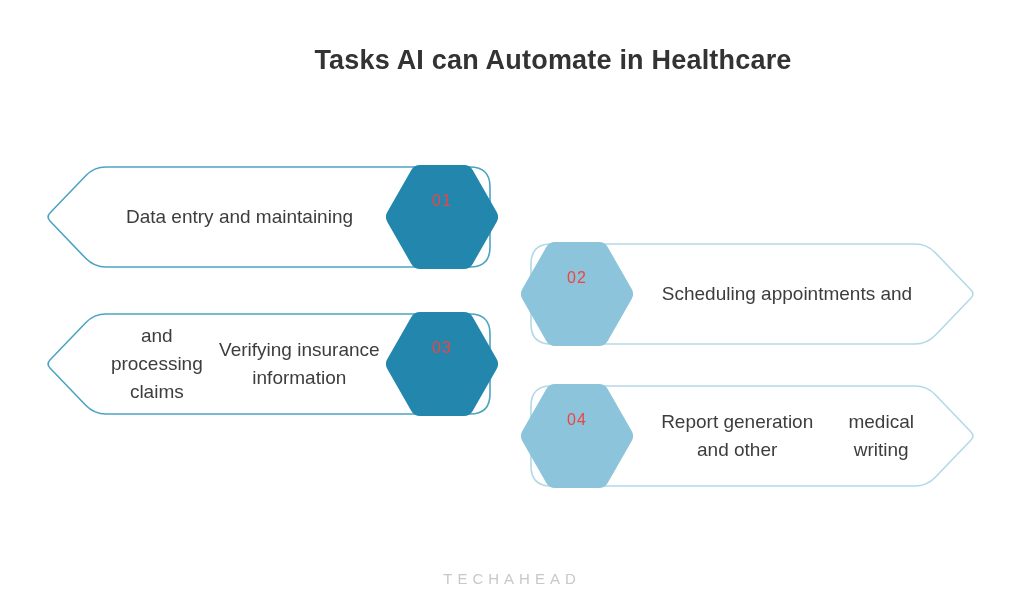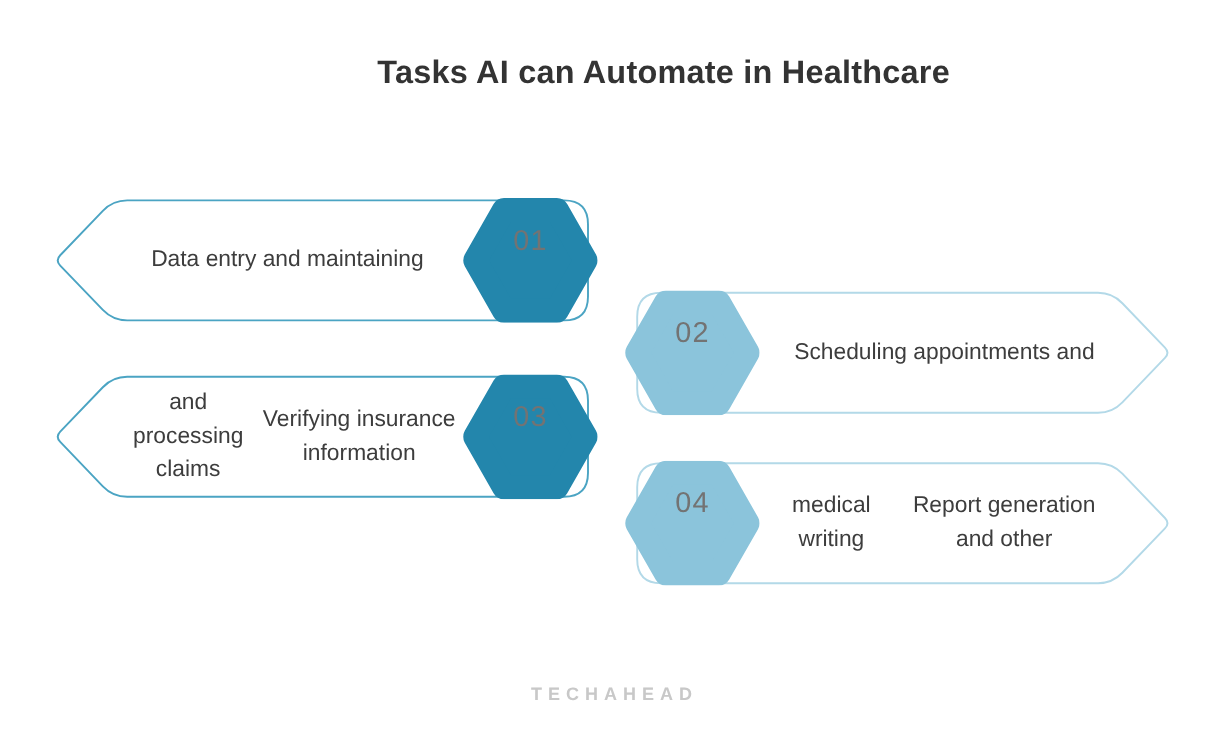--- a/index.html
+++ b/index.html
@@ -47,23 +47,23 @@
   .banner.right .hex-wrap { left: 0; }
   .hex-num {
     position: absolute;
     top: 0;
     left: 0;
     width: 112px;
     height: 72px;
     display: flex;
     align-items: center;
     justify-content: center;
-    font-size: 24px;
+    font-size: 16px;
     letter-spacing: 1px;
-    color: #737373;
+    color: #ef4444;
   }
   .banner-text {
     position: absolute;
     top: 0;
     height: 104px;
     display: flex;
     flex-direction: row;
     align-items: center;
     justify-content: center;
     text-align: center;
@@ -77,21 +77,21 @@
   .banner2 { left: 521px; top: 242px; }
   .banner3 { left: 45px;  top: 312px; }
   .banner4 { left: 521px; top: 384px; }
   .brand {
     position: absolute;
     top: 570px;
     left: 0;
     width: 100%;
     text-align: center;
     font-size: 15px;
-    font-weight: 700;
+    font-weight: 400;
     letter-spacing: 5px;
     color: #c8c8c8;
   }
 </style>
 </head>
 <body>
 
 <div class="canvas">
 
   <div class="title">Tasks AI can Automate in Healthcare</div>
@@ -146,20 +146,20 @@
     <svg class="shape" width="455" height="104" viewBox="0 0 455 104">
       <path d="M 394 2 L 30 2 Q 10 2 10 22 L 10 82 Q 10 102 30 102 L 394 102 Q 406 102 414.3 93.3 L 449.8 56.3 Q 454 52 449.8 47.7 L 414.3 10.7 Q 406 2 394 2 Z" fill="#ffffff" stroke="#b3d9e8" stroke-width="1.6"></path>
     </svg>
     <div class="hex-wrap">
       <svg width="112" height="104" viewBox="0 0 112 104">
         <polygon points="10,52 34,10 78,10 102,52 78,94 34,94" fill="#8bc4db" stroke="#8bc4db" stroke-width="20" stroke-linejoin="round"></polygon>
       </svg>
       <div class="hex-num">04</div>
     </div>
     <div class="banner-text">
+      <div>Report generation and other</div>
       <div>medical writing</div>
-      <div>Report generation and other</div>
     </div>
   </div>
 
   <div class="brand">TECHAHEAD</div>
 
 </div>
 
 </body></html>

